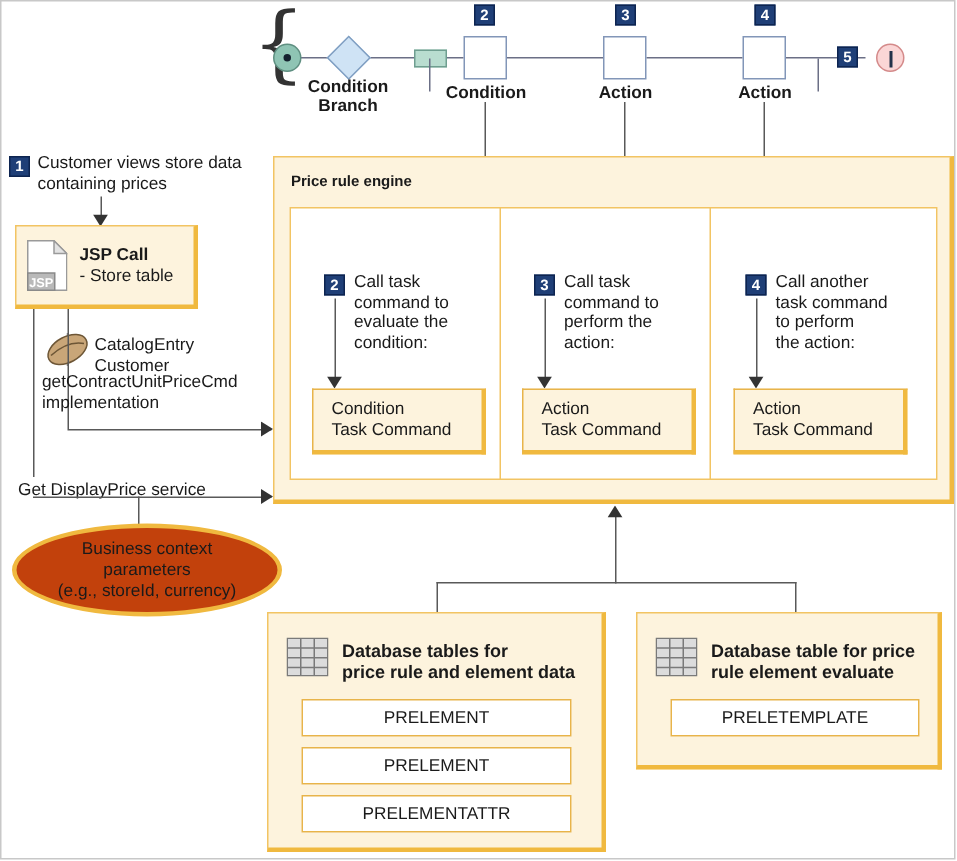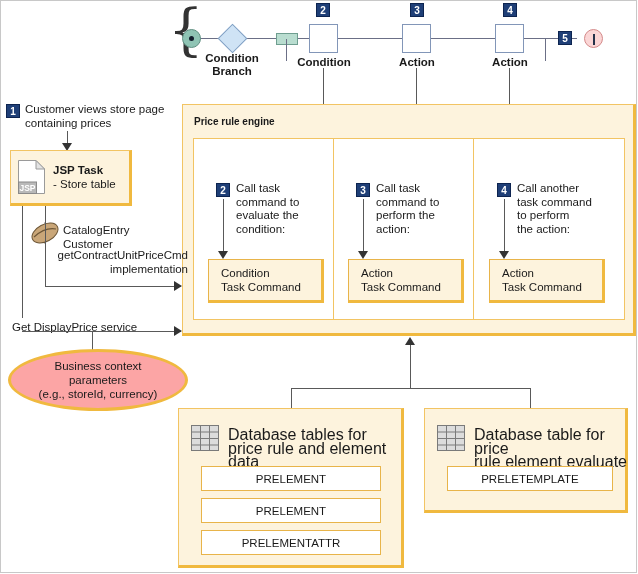--- a/index.html
+++ b/index.html
@@ -102,32 +102,32 @@
   .jsp-text{position:absolute;left:53px;top:163px;font-size:11.5px;line-height:14px;}
 
   
   .bean{
     position:absolute;left:30px;top:222px;width:30px;height:22px;
   }
 
   
   #context-oval{
     position:absolute;left:8px;top:349px;width:180px;height:62px;
-    border-radius:50%;background:#fca5a5;border:3px solid #f0b93f;
+    border-radius:50%;background:#c2410c;border:3px solid #f0b93f;
     box-sizing:border-box;display:flex;align-items:center;justify-content:center;
     text-align:center;font-size:11.5px;line-height:14px;white-space:pre-line;
   }
 
   
   .db-panel{
     position:absolute;background:#fdf3dd;border:1px solid #f2c463;
     border-right:3px solid #f0b93f;border-bottom:3px solid #f0b93f;
     box-sizing:border-box;
   }
-  .db-title{position:absolute;font-size:16px;font-weight:normal;line-height:13.5px;white-space:pre-line;}
+  .db-title{position:absolute;font-size:12px;font-weight:bold;line-height:13.5px;white-space:pre-line;}
   .db-row{
     position:absolute;background:#ffffff;border:1px solid #e8b44a;
     box-sizing:border-box;font-size:11.5px;text-align:center;
     display:flex;align-items:center;justify-content:center;
   }
   .tbl-icon{position:absolute;width:28px;height:26px;}
 </style>
 </head>
 <body>
 
@@ -221,52 +221,52 @@
 to perform
 the action:</div>
 <div class="abs gray-v" style="left:504px;top:199px;height:54px;"></div>
 <svg class="abs" style="left:499px;top:251px;" width="11" height="8">
   <polygon points="0,0 10,0 5,8" fill="#333"></polygon>
 </svg>
 <div class="cmd-box" style="left:489px;top:259px;width:116px;height:44px;">Action
 Task Command</div>
 
 <div class="badge" style="position:absolute;left:6px;top:104px;">1</div>
-<div class="txt abs" style="left:25px;top:103px;width:160px;">Customer views store page
+<div class="txt abs" style="left:25px;top:103px;width:160px;">Customer views store data
 containing prices</div>
 
 <div class="abs gray-v" style="left:67px;top:131px;height:14px;"></div>
 <svg class="abs" style="left:62px;top:143px;" width="11" height="8">
   <polygon points="0,0 10,0 5,8" fill="#333"></polygon>
 </svg>
 
 <div id="jsp-panel"></div>
 <svg class="jsp-icon" viewBox="0 0 27 34">
   <polygon points="0.5,0.5 18,0.5 26.5,9 26.5,33.5 0.5,33.5" fill="#ffffff" stroke="#9a9a9a" stroke-width="1"></polygon>
   <polygon points="18,0.5 26.5,9 18,9" fill="#e3e3e3" stroke="#9a9a9a" stroke-width="1"></polygon>
   <rect x="0.5" y="22" width="18" height="11.5" fill="#b9b9b9" stroke="#8a8a8a" stroke-width="1"></rect>
   <text x="9.5" y="31" font-family="Liberation Sans, sans-serif" font-size="8.5" font-weight="bold" fill="#ffffff" text-anchor="middle">JSP</text>
 </svg>
 <div class="jsp-text">
-  <span class="bold">JSP Task</span><br>
+  <span class="bold">JSP Call</span><br>
   <span>- Store table</span>
 </div>
 
 <svg class="bean" viewBox="0 0 30 22">
   <line x1="15" y1="0" x2="15" y2="22" stroke="#8a8a8a" stroke-width="1"></line>
   <ellipse cx="15" cy="11" rx="14" ry="8.5" fill="#c9a678" stroke="#6d5636" stroke-width="1" transform="rotate(-28 15 11)"></ellipse>
   <path d="M4 15 Q15 5 26 7" stroke="#6d5636" stroke-width="1.1" fill="none"></path>
 </svg>
 <div class="txt abs" style="left:63px;top:224px;width:110px;">CatalogEntry
 Customer</div>
 
 <div class="abs gray-v" style="left:22px;top:206px;height:112px;"></div>
 <div class="abs gray-v" style="left:45px;top:206px;height:80px;"></div>
 
-<div class="txt abs" style="left:28px;top:249px;width:160px;text-align:right;">getContractUnitPriceCmd
+<div class="txt abs" style="left:28px;top:249px;width:160px;">getContractUnitPriceCmd
 implementation</div>
 
 <div class="abs gray-h" style="left:45px;top:286px;width:136px;"></div>
 <svg class="abs" style="left:174px;top:281px;" width="8" height="11">
   <polygon points="0,0 0,10 8,5" fill="#333"></polygon>
 </svg>
 
 <div class="txt abs" style="left:12px;top:321px;width:170px;">Get DisplayPrice service</div>
 
 <div class="abs gray-h" style="left:22px;top:331px;width:159px;"></div>

